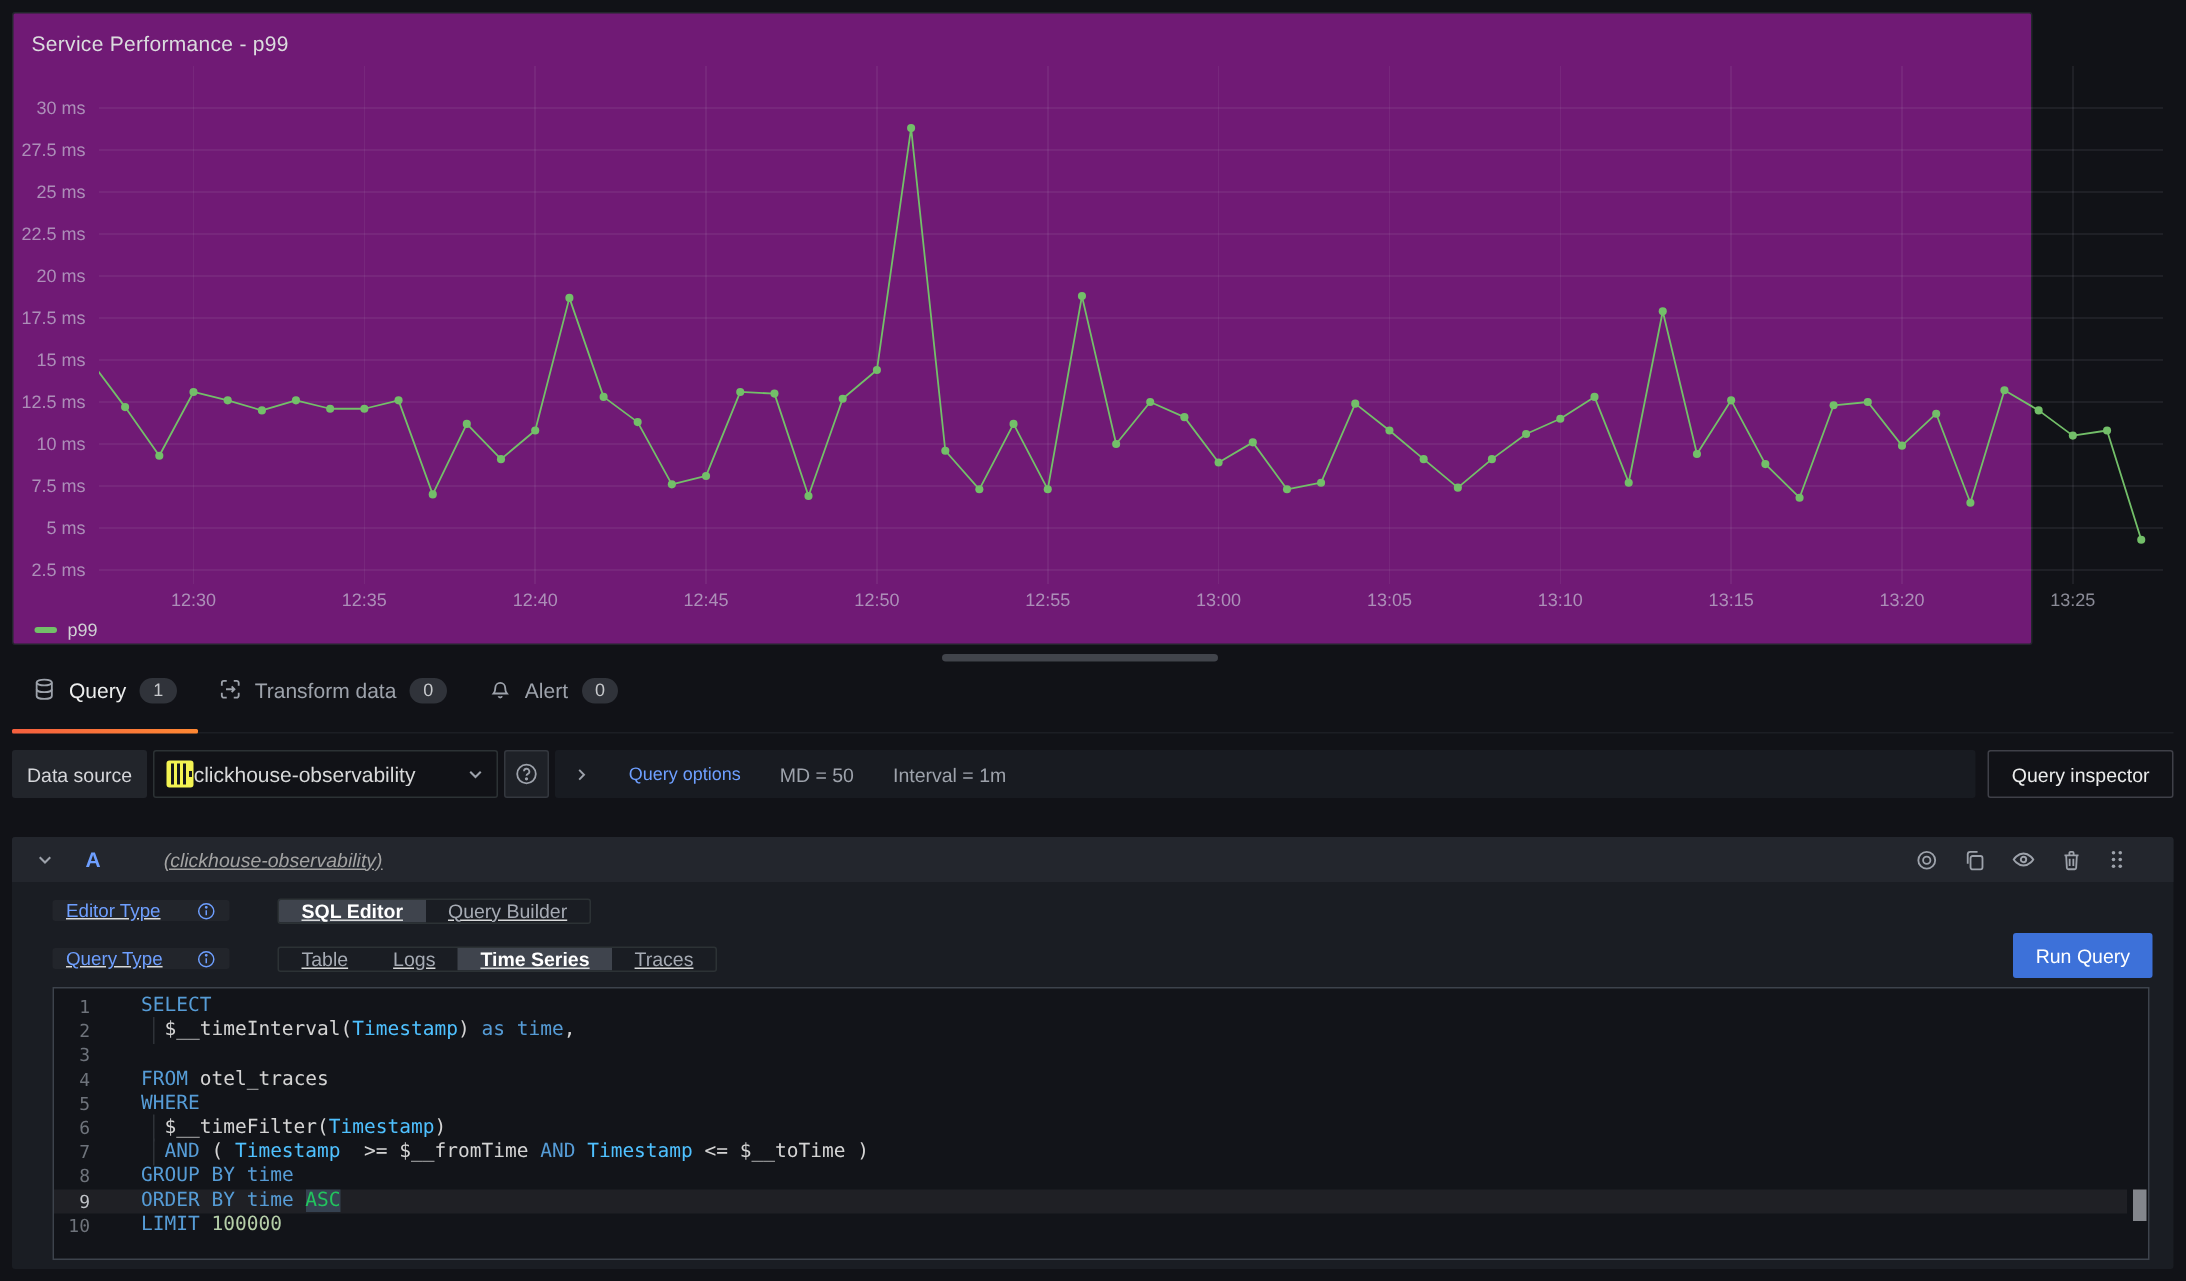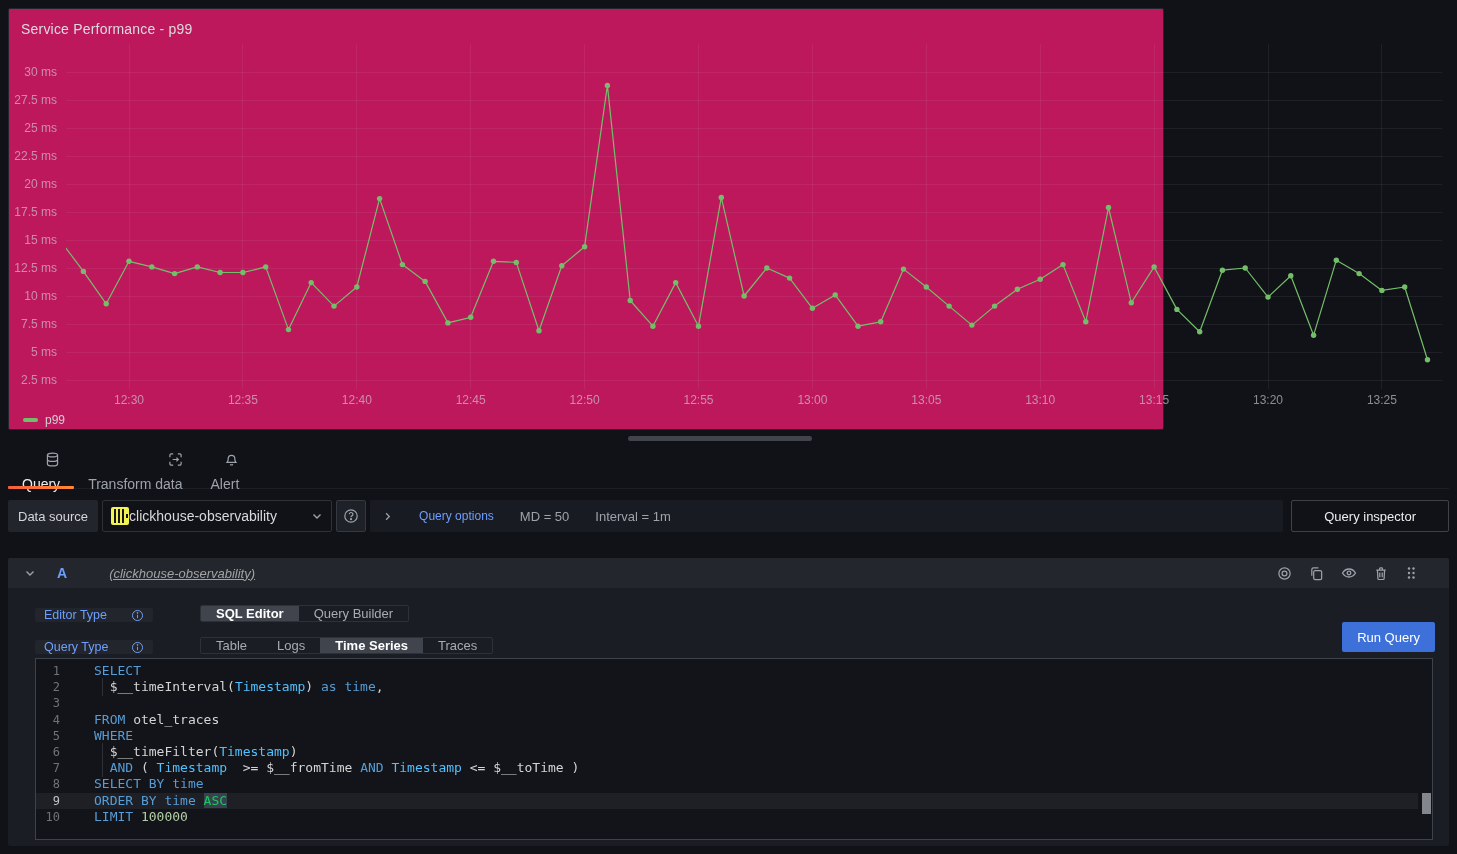--- a/index.html
+++ b/index.html
@@ -1,60 +1,60 @@
 <!DOCTYPE html>
 <html><head>
 <meta charset="utf-8">
 <style>
   * { margin:0; padding:0; box-sizing:border-box; }
   html,body { width:1457px; height:854px; background:#111217; font-family:"Liberation Sans",sans-serif; overflow:hidden; position:relative; color:#d8d9da; }
 
   
-  .panel { position:absolute; left:8px; top:8px; width:1156px; height:422px; background:#be185d; border:1px solid #23262c; border-radius:2px; }
+  .panel { position:absolute; left:8px; top:8px; width:1347px; height:422px; background:#701a75; border:1px solid #23262c; border-radius:2px; }
   .panel-title { position:absolute; left:12px; top:12px; font-size:14px; font-weight:500; color:#dbdcde; letter-spacing:.2px; }
   #chart-svg { position:absolute; left:0; top:35px; }
   .legend { position:absolute; left:14px; top:404px; display:flex; align-items:center; gap:7px; cursor:pointer; }
   .legend-swatch { width:15px; height:4px; border-radius:2px; background:#73BF69; }
   .legend-label { font-size:12px; color:#d0d1d4; }
   .panel-scroll-thumb { position:absolute; left:628px; top:436px; width:184px; height:5px; border-radius:3px; background:#41444b; }
 
   
   .tabbar { position:absolute; left:8px; top:452px; right:8px; height:37px; display:flex; align-items:center; border-bottom:1px solid #1c1e24; }
-  .tab { display:flex; align-items:flex-end; gap:9px; padding:0 14px 0 14px; height:100%; position:relative; cursor:pointer;flex-direction:column; }
+  .tab { display:flex; align-items:flex-start; gap:9px; padding:0 14px 0 14px; height:100%; position:relative; cursor:pointer; }
   .tab:first-child { padding-left:14px; }
   .tab .tab-label { font-size:14px; color:#9da2ab; }
   .tab.active .tab-label { color:#eceded; font-weight:500; }
   .tab.active .underline { content:''; position:absolute; left:0; right:0; bottom:-1px; height:3px; background:linear-gradient(90deg,#F55F3E,#FF8833); border-radius:1px; }
   .badge { background:#30333a; color:#c7c9cc; font-size:12px; border-radius:9px; padding:1px 9px; line-height:15px; }
   .tab-icon { color:#9da2ab; display:flex; }
 
   
   .ds-row { position:absolute; left:8px; top:500px; right:8px; height:32px; display:flex; align-items:stretch; gap:4px; }
   .ds-label { background:#22252b; border-radius:2px; padding:0 10px; display:flex; align-items:center; font-size:13px; color:#d5d6da; }
   .ds-picker { width:230px; background:#111217; border:1px solid #2c3235; border-radius:2px; display:flex; align-items:center; padding:0 8px; gap:0; cursor:pointer; }
   .ch-logo { width:18px; height:18px; border-radius:2px; background:#F3F352; position:relative; flex:none; }
   .ch-logo i { position:absolute; top:2px; bottom:2px; width:2px; background:#15171d; }
   .ch-logo i:nth-child(1){left:3px;} .ch-logo i:nth-child(2){left:7px;} .ch-logo i:nth-child(3){left:11px;}
   .ch-logo i:nth-child(4){left:15px; top:7px; bottom:7px; width:2px; background:#15171d;}
   .ds-name { font-size:14px; color:#d8d9da; flex:1; white-space:nowrap; overflow:hidden; }
   .ds-help { width:30px; background:#1e2127; border:1px solid #34383f; border-radius:2px; display:flex; align-items:center; justify-content:center; cursor:pointer; color:#9da2ab; }
   .opts-bar { flex:1; background:#181b21; border-radius:2px; display:flex; align-items:center; padding:0 12px; gap:10px; cursor:pointer; }
   .opts-link { font-size:12px; color:#6E9FFF; margin-left:16px; }
   .opts-stat { font-size:13px; color:#9da2ab; margin-left:16px; }
-  .btn-secondary { margin-left:4px; border:1px solid rgba(204,204,220,.25); background:transparent; color:#eceded; font-size:13px; border-radius:2px; padding:0 32px; display:flex; align-items:center; cursor:pointer; font-family:inherit; }
+  .btn-secondary { margin-left:4px; border:1px solid rgba(204,204,220,.25); background:transparent; color:#eceded; font-size:13px; border-radius:2px; padding:0 15px; display:flex; align-items:center; cursor:pointer; font-family:inherit; }
 
   
   .qcard { position:absolute; left:8px; top:558px; width:1441px; height:288px; background:#1a1d23; border-radius:2px; }
   .qhead { height:30px; background:#23262d; border-radius:2px 2px 0 0; display:flex; align-items:center; padding:0 16px; }
   .qref { color:#6E9FFF; font-weight:700; font-size:14px; margin-left:21px; }
   .qsub { color:#a3a3a3; font-style:italic; font-size:13px; margin-left:42px;text-decoration:underline; }
   .qhead-icons { margin-left:auto; margin-right:16px; display:flex; gap:17px; align-items:center; color:#9da2ab; }
   .qhead-icons > span { display:flex; cursor:pointer; }
   .qbody { padding:4px 16px 0 27px; position:relative; }
-  .erow { display:flex; gap:23px; height:30px; margin-bottom:2px; align-items:flex-end; }
+  .erow { display:flex; gap:8px; height:30px; margin-bottom:2px; align-items:center;text-decoration:underline; }
   .elabel { width:118px; background:#22252b; border-radius:2px; display:flex; align-items:center; justify-content:space-between; padding:0 9px; color:#6E9FFF; font-size:12.5px; flex:none; }
   .rgroup { display:flex; border:1px solid #2c3235; border-radius:2px; overflow:hidden;margin-left:24px; }
   .ropt { padding:0 15px; display:flex; align-items:center; font-size:13px; color:#a6abb4; cursor:pointer; background:transparent; }
   .ropt.ract { background:#3f444d; color:#ffffff; font-weight:600; }
   .btn-primary { position:absolute; top:34px; right:14px; height:30px; padding:0 15px; background:#3D71D9; border:none; border-radius:2px; color:#fff; font-size:13px; font-weight:500; cursor:pointer; font-family:inherit; }
 
   
   .code { margin-top:4px; width:1398px; height:182px; background:#121419; border:1px solid #3d434c; position:relative; font-family:"DejaVu Sans Mono","Liberation Mono",monospace; font-size:13px; overflow:hidden; }
   #code-lines { position:absolute; inset:4px 14px 0 0; }
   .cl { position:relative; height:16.2px; line-height:16.2px; white-space:pre; }
@@ -352,20 +352,20 @@
     </div>
     <div class="code">
       <div id="code-lines">
           <div class="cl"><span class="num">1</span><span class="txt"><span class="c-kw">SELECT</span></span></div>
           <div class="cl"><span class="num">2</span><span class="txt"><span class="c-ind">  </span><span class="c-pln">$__timeInterval(</span><span class="c-typ">Timestamp</span><span class="c-pln">) </span><span class="c-kw">as</span><span class="c-pln"> </span><span class="c-kw">time</span><span class="c-pln">,</span></span></div>
           <div class="cl"><span class="num">3</span></div>
           <div class="cl"><span class="num">4</span><span class="txt"><span class="c-kw">FROM</span><span class="c-pln"> otel_traces</span></span></div>
           <div class="cl"><span class="num">5</span><span class="txt"><span class="c-kw">WHERE</span></span></div>
           <div class="cl"><span class="num">6</span><span class="txt"><span class="c-ind">  </span><span class="c-pln">$__timeFilter(</span><span class="c-typ">Timestamp</span><span class="c-pln">)</span></span></div>
           <div class="cl"><span class="num">7</span><span class="txt"><span class="c-ind">  </span><span class="c-kw">AND</span><span class="c-pln"> ( </span><span class="c-typ">Timestamp</span><span class="c-pln">  &gt;= $__fromTime </span><span class="c-kw">AND</span><span class="c-pln"> </span><span class="c-typ">Timestamp</span><span class="c-pln"> &lt;= $__toTime )</span></span></div>
-          <div class="cl"><span class="num">8</span><span class="txt"><span class="c-kw">SELECT BY time</span></span></div>
+          <div class="cl"><span class="num">8</span><span class="txt"><span class="c-kw">GROUP BY time</span></span></div>
           <div class="cl cur"><span class="num">9</span><span class="txt"><span class="c-kw">ORDER BY time </span><span class="c-sel">ASC</span></span></div>
           <div class="cl"><span class="num">10</span><span class="txt"><span class="c-kw">LIMIT</span><span class="c-pln"> </span><span class="c-num">100000</span></span></div>
         </div>
       <div class="overview-mark"></div>
     </div>
   </div>
 </div>
 
 </body></html>

